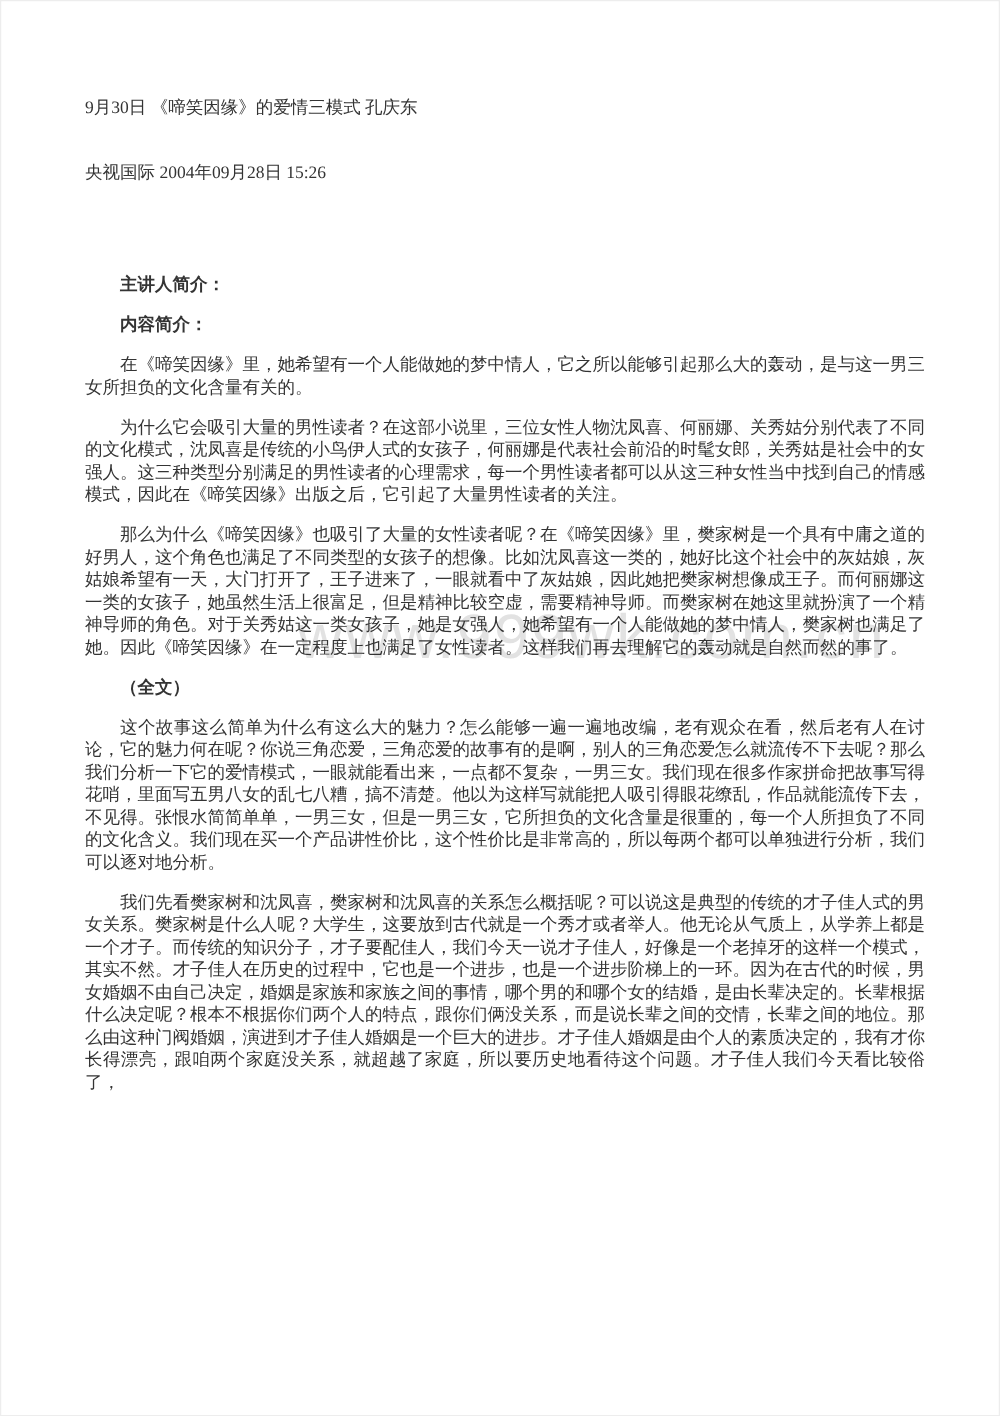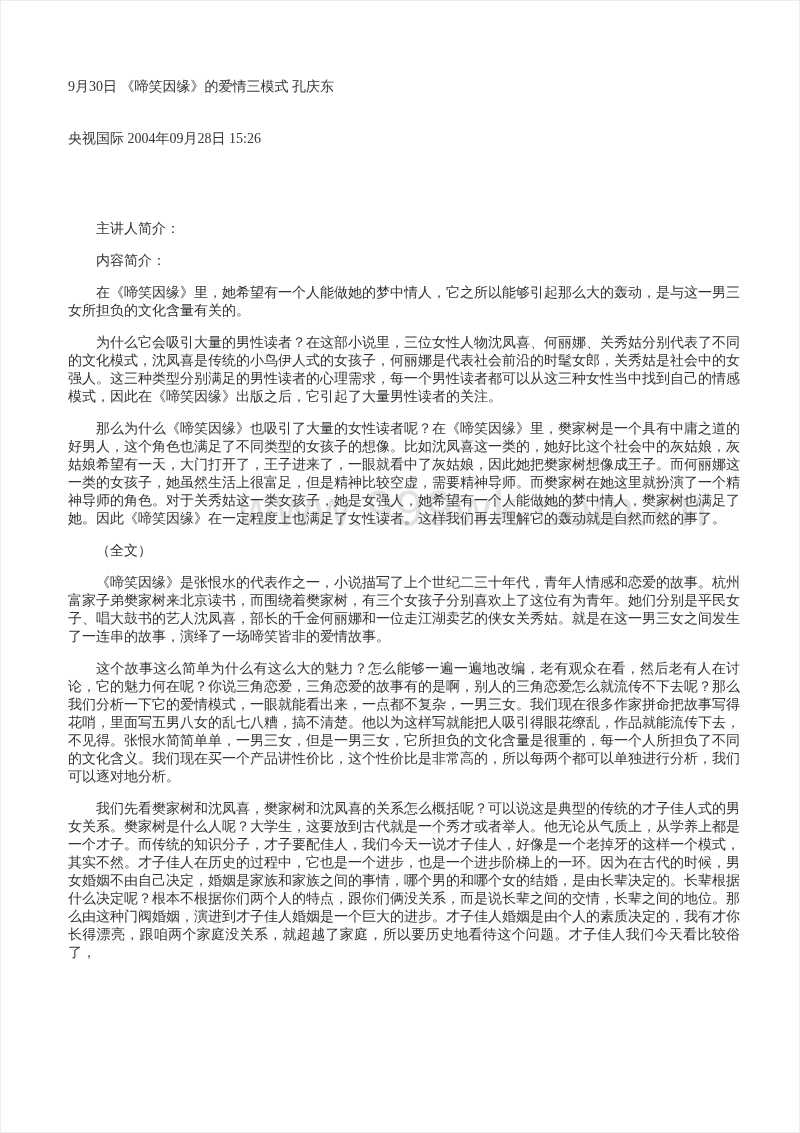--- a/index.html
+++ b/index.html
@@ -27,21 +27,21 @@
   }
   .doc-meta {
     margin: 0 0 72px 0;
     white-space: nowrap;
   }
   .blk {
     margin: 14px 0;
     text-indent: 2em;
     text-align: justify;
   }
-  .heading { margin: 14px 0; text-indent: 2em; }
+  .heading { margin: 14px 0; text-indent: 2em; font-weight: bold; }
   .sec-first { margin-top: 0; }
   .watermark {
     position: absolute;
     left: 238px;
     top: 480px;
     font-family: "Liberation Sans", "DejaVu Sans", sans-serif;
     font-size: 50px;
     letter-spacing: 2px;
     color: rgba(178, 178, 178, 0.38);
     white-space: nowrap;
@@ -65,17 +65,16 @@
 
   <div>
     <div class="heading">内容简介：</div>
     <p class="blk">在《啼笑因缘》里，她希望有一个人能做她的梦中情人，它之所以能够引起那么大的轰动，是与这一男三女所担负的文化含量有关的。</p>
     <p class="blk">为什么它会吸引大量的男性读者？在这部小说里，三位女性人物沈凤喜、何丽娜、关秀姑分别代表了不同的文化模式，沈凤喜是传统的小鸟伊人式的女孩子，何丽娜是代表社会前沿的时髦女郎，关秀姑是社会中的女强人。这三种类型分别满足的男性读者的心理需求，每一个男性读者都可以从这三种女性当中找到自己的情感模式，因此在《啼笑因缘》出版之后，它引起了大量男性读者的关注。</p>
     <p class="blk">那么为什么《啼笑因缘》也吸引了大量的女性读者呢？在《啼笑因缘》里，樊家树是一个具有中庸之道的好男人，这个角色也满足了不同类型的女孩子的想像。比如沈凤喜这一类的，她好比这个社会中的灰姑娘，灰姑娘希望有一天，大门打开了，王子进来了，一眼就看中了灰姑娘，因此她把樊家树想像成王子。而何丽娜这一类的女孩子，她虽然生活上很富足，但是精神比较空虚，需要精神导师。而樊家树在她这里就扮演了一个精神导师的角色。对于关秀姑这一类女孩子，她是女强人，她希望有一个人能做她的梦中情人，樊家树也满足了她。因此《啼笑因缘》在一定程度上也满足了女性读者。这样我们再去理解它的轰动就是自然而然的事了。</p>
   </div>
 
   <div>
     <div class="heading">（全文）</div>
-    <p class="blk">《啼笑因缘》是张恨水的代表作之一，小说描写了上个世纪二三十年代，青年人情感和恋爱的故事。杭州富家子弟樊家树来北京读书，而围绕着樊家树，有三个女孩子分别喜欢上了这位有为青年。她们分别是平民女子、唱大鼓书的艺人沈凤喜，部长的千金何丽娜和一位走江湖卖艺的侠女关秀姑。就是在这一男三女之间发生了一连串的故事，演绎了一场啼笑皆非的爱情故事。</p>
     <p class="blk">这个故事这么简单为什么有这么大的魅力？怎么能够一遍一遍地改编，老有观众在看，然后老有人在讨论，它的魅力何在呢？你说三角恋爱，三角恋爱的故事有的是啊，别人的三角恋爱怎么就流传不下去呢？那么我们分析一下它的爱情模式，一眼就能看出来，一点都不复杂，一男三女。我们现在很多作家拼命把故事写得花哨，里面写五男八女的乱七八糟，搞不清楚。他以为这样写就能把人吸引得眼花缭乱，作品就能流传下去，不见得。张恨水简简单单，一男三女，但是一男三女，它所担负的文化含量是很重的，每一个人所担负了不同的文化含义。我们现在买一个产品讲性价比，这个性价比是非常高的，所以每两个都可以单独进行分析，我们可以逐对地分析。</p>
     <p class="blk">我们先看樊家树和沈凤喜，樊家树和沈凤喜的关系怎么概括呢？可以说这是典型的传统的才子佳人式的男女关系。樊家树是什么人呢？大学生，这要放到古代就是一个秀才或者举人。他无论从气质上，从学养上都是一个才子。而传统的知识分子，才子要配佳人，我们今天一说才子佳人，好像是一个老掉牙的这样一个模式，其实不然。才子佳人在历史的过程中，它也是一个进步，也是一个进步阶梯上的一环。因为在古代的时候，男女婚姻不由自己决定，婚姻是家族和家族之间的事情，哪个男的和哪个女的结婚，是由长辈决定的。长辈根据什么决定呢？根本不根据你们两个人的特点，跟你们俩没关系，而是说长辈之间的交情，长辈之间的地位。那么由这种门阀婚姻，演进到才子佳人婚姻是一个巨大的进步。才子佳人婚姻是由个人的素质决定的，我有才你长得漂亮，跟咱两个家庭没关系，就超越了家庭，所以要历史地看待这个问题。才子佳人我们今天看比较俗了，</p>
   </div>
 </div>
 
 </body></html>

